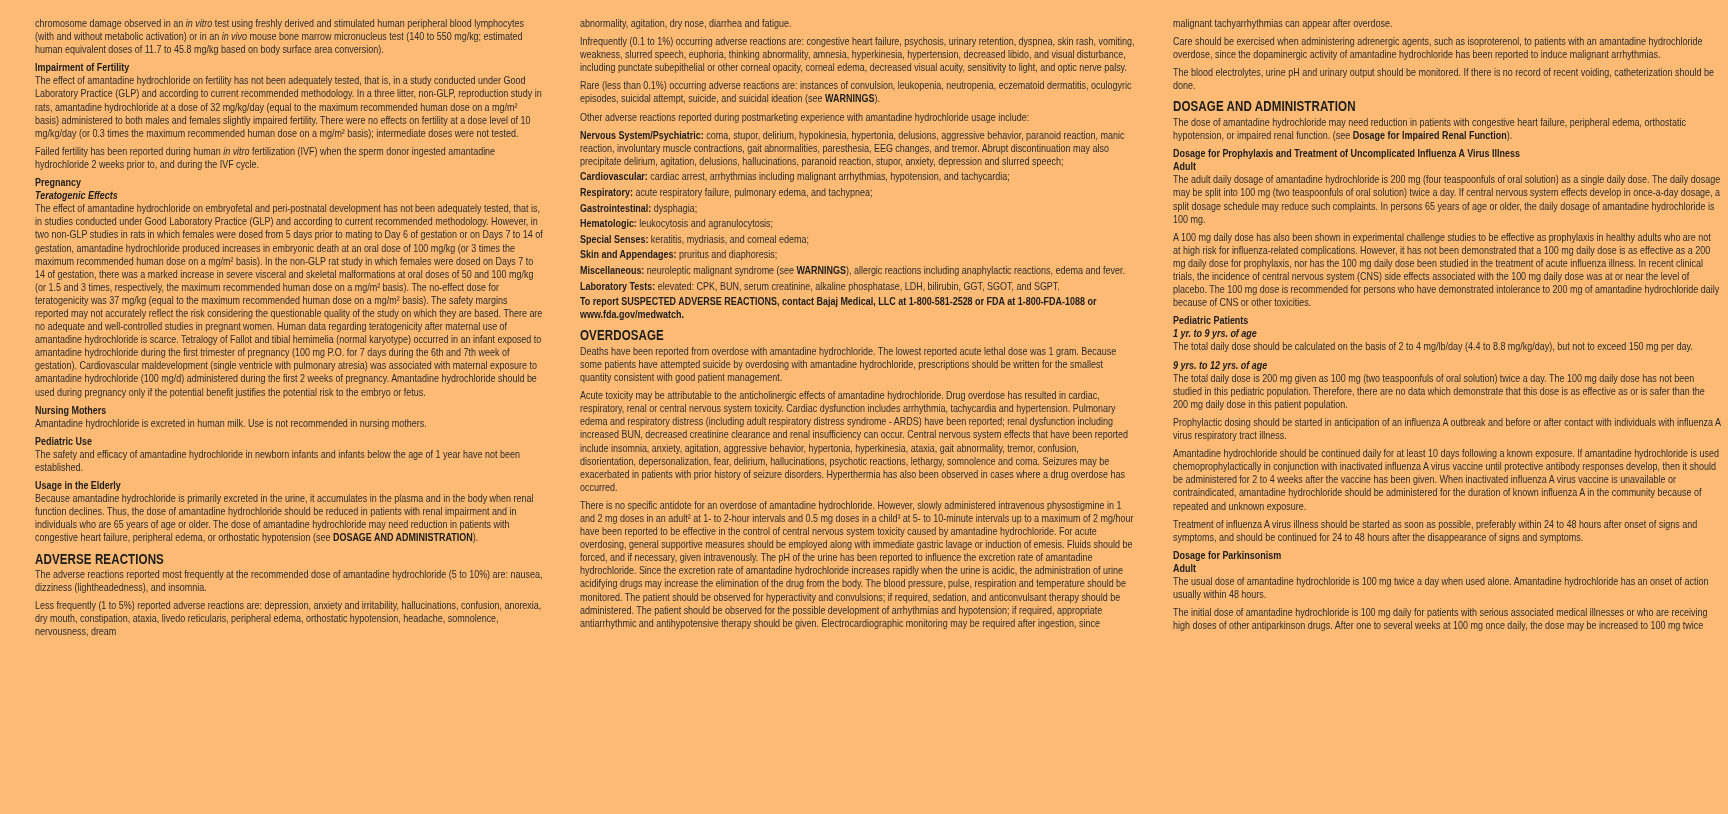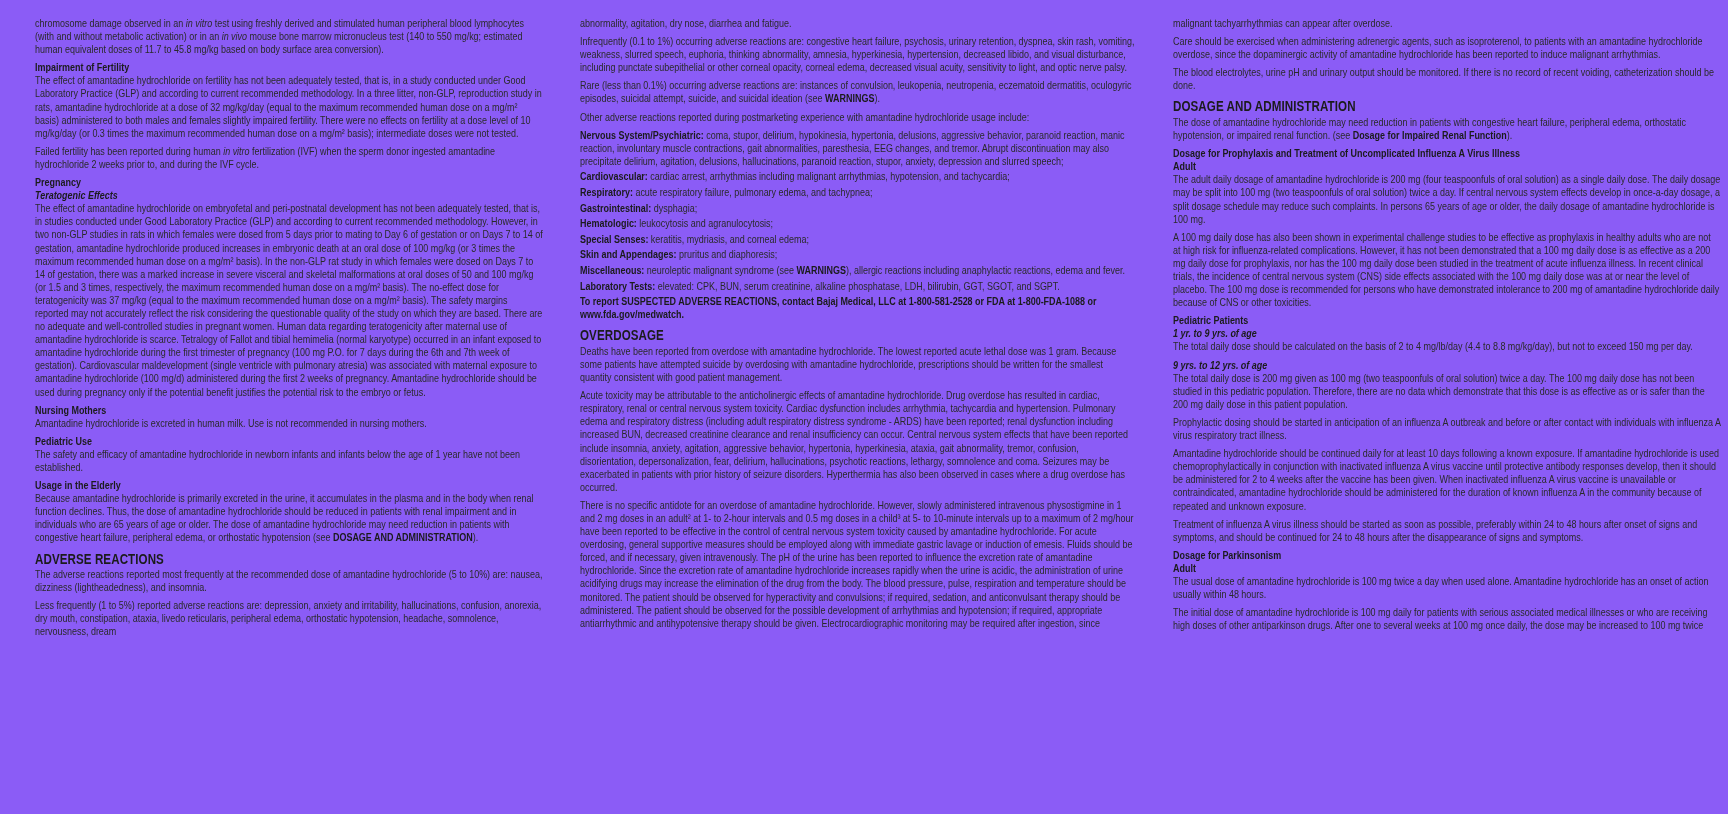--- a/index.html
+++ b/index.html
@@ -22,21 +22,21 @@
   .h2  { font-weight:700; color:#1b1b1b; margin:5px 0 0 0; }
   .h2i { font-weight:700; font-style:italic; color:#1b1b1b; margin:5px 0 0 0; }
   .h1 + .p, .h2 + .p, .h2i + .p { margin-top:0; }
   .h2 + .h2, .h2 + .h2i, .h2i + .h2i { margin-top:0; }
   .seg-i { font-style:italic; }
   .seg-b { font-weight:700; color:#1b1b1b; }
 </style>
 </head>
 <body>
 
-<div class="page" style="background: #8b5cf6; color: rgb(42, 42, 42);">
+<div class="page" style="background: #fdba74; color: rgb(42, 42, 42);">
   <div class="col" id="col1">
       <div class="blk p"><span class="seg-n">chromosome damage observed in an </span><span class="seg-i">in vitro</span><span class="seg-n"> test using freshly derived and stimulated human peripheral blood lymphocytes (with and without metabolic activation) or in an </span><span class="seg-i">in vivo</span><span class="seg-n"> mouse bone marrow micronucleus test (140 to 550 mg/kg; estimated human equivalent doses of 11.7 to 45.8 mg/kg based on body surface area conversion).</span></div>
       <div class="blk h2">Impairment of Fertility</div>
       <div class="blk p"><span class="seg-n">The effect of amantadine hydrochloride on fertility has not been adequately tested, that is, in a study conducted under Good Laboratory Practice (GLP) and according to current recommended methodology. In a three litter, non-GLP, reproduction study in rats, amantadine hydrochloride at a dose of 32 mg/kg/day (equal to the maximum recommended human dose on a mg/m² basis) administered to both males and females slightly impaired fertility. There were no effects on fertility at a dose level of 10 mg/kg/day (or 0.3 times the maximum recommended human dose on a mg/m² basis); intermediate doses were not tested.</span></div>
       <div class="blk p"><span class="seg-n">Failed fertility has been reported during human </span><span class="seg-i">in vitro</span><span class="seg-n"> fertilization (IVF) when the sperm donor ingested amantadine hydrochloride 2 weeks prior to, and during the IVF cycle.</span></div>
       <div class="blk h2">Pregnancy</div>
       <div class="blk h2i">Teratogenic Effects</div>
       <div class="blk p"><span class="seg-n">The effect of amantadine hydrochloride on embryofetal and peri-postnatal development has not been adequately tested, that is, in studies conducted under Good Laboratory Practice (GLP) and according to current recommended methodology. However, in two non-GLP studies in rats in which females were dosed from 5 days prior to mating to Day 6 of gestation or on Days 7 to 14 of gestation, amantadine hydrochloride produced increases in embryonic death at an oral dose of 100 mg/kg (or 3 times the maximum recommended human dose on a mg/m² basis). In the non-GLP rat study in which females were dosed on Days 7 to 14 of gestation, there was a marked increase in severe visceral and skeletal malformations at oral doses of 50 and 100 mg/kg (or 1.5 and 3 times, respectively, the maximum recommended human dose on a mg/m² basis). The no-effect dose for teratogenicity was 37 mg/kg (equal to the maximum recommended human dose on a mg/m² basis). The safety margins reported may not accurately reflect the risk considering the questionable quality of the study on which they are based. There are no adequate and well-controlled studies in pregnant women. Human data regarding teratogenicity after maternal use of amantadine hydrochloride is scarce. Tetralogy of Fallot and tibial hemimelia (normal karyotype) occurred in an infant exposed to amantadine hydrochloride during the first trimester of pregnancy (100 mg P.O. for 7 days during the 6th and 7th week of gestation). Cardiovascular maldevelopment (single ventricle with pulmonary atresia) was associated with maternal exposure to amantadine hydrochloride (100 mg/d) administered during the first 2 weeks of pregnancy. Amantadine hydrochloride should be used during pregnancy only if the potential benefit justifies the potential risk to the embryo or fetus.</span></div>
       <div class="blk h2">Nursing Mothers</div>
       <div class="blk p"><span class="seg-n">Amantadine hydrochloride is excreted in human milk. Use is not recommended in nursing mothers.</span></div>

